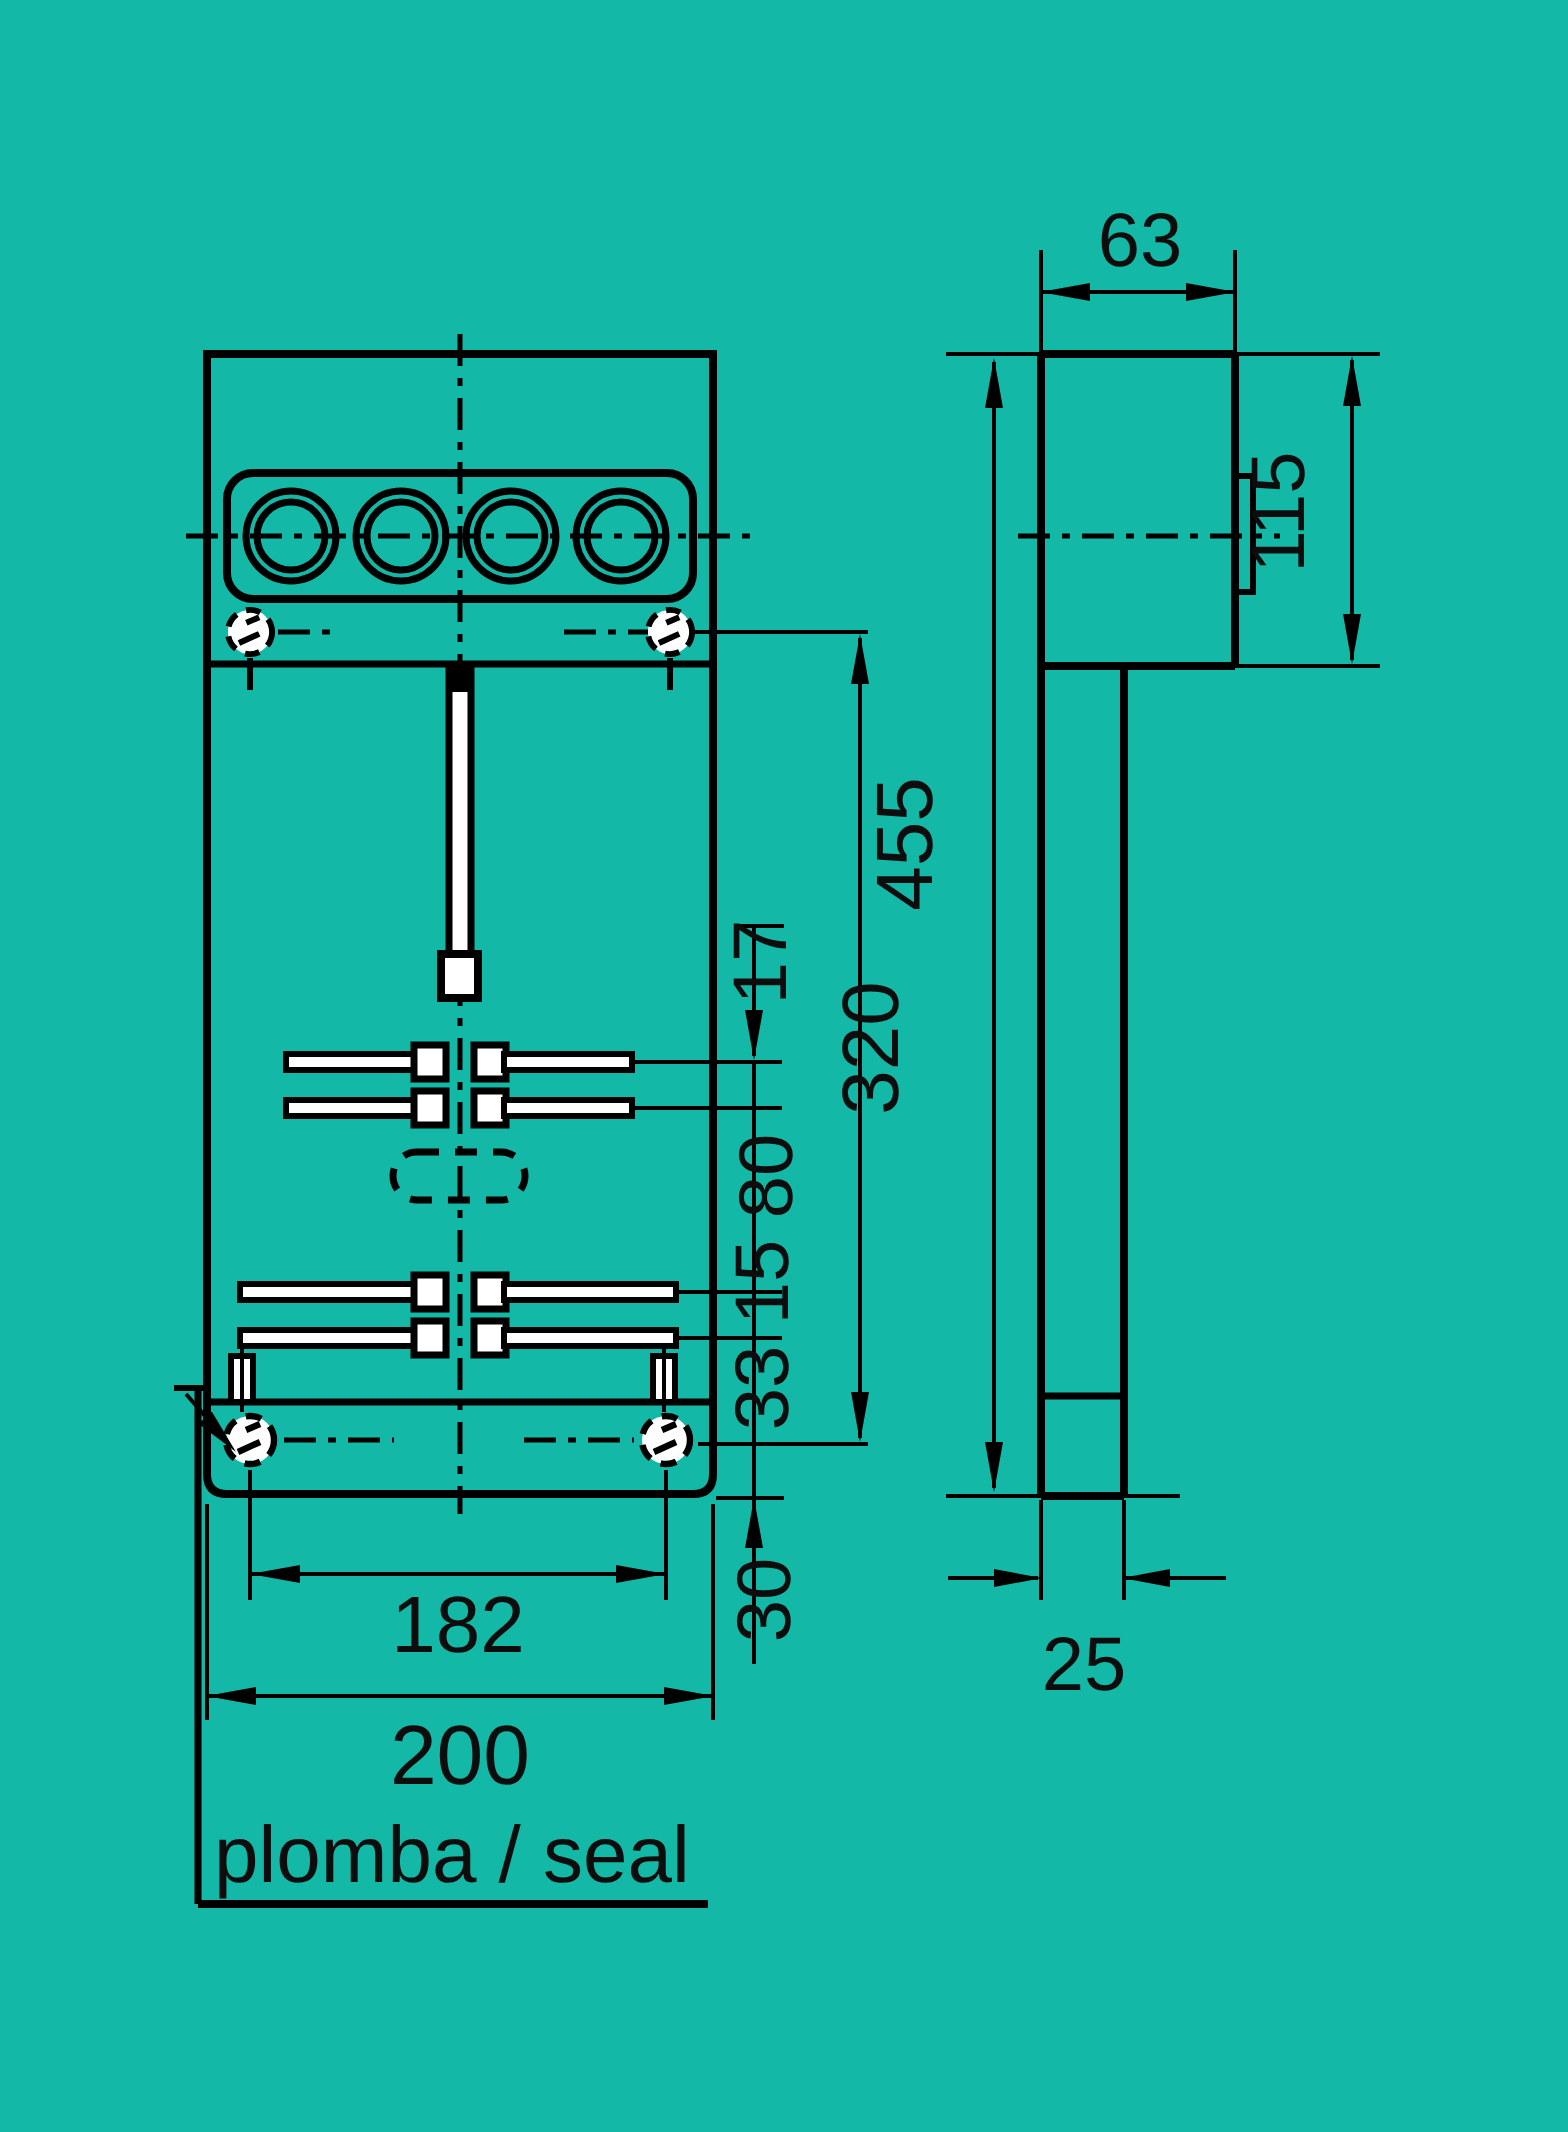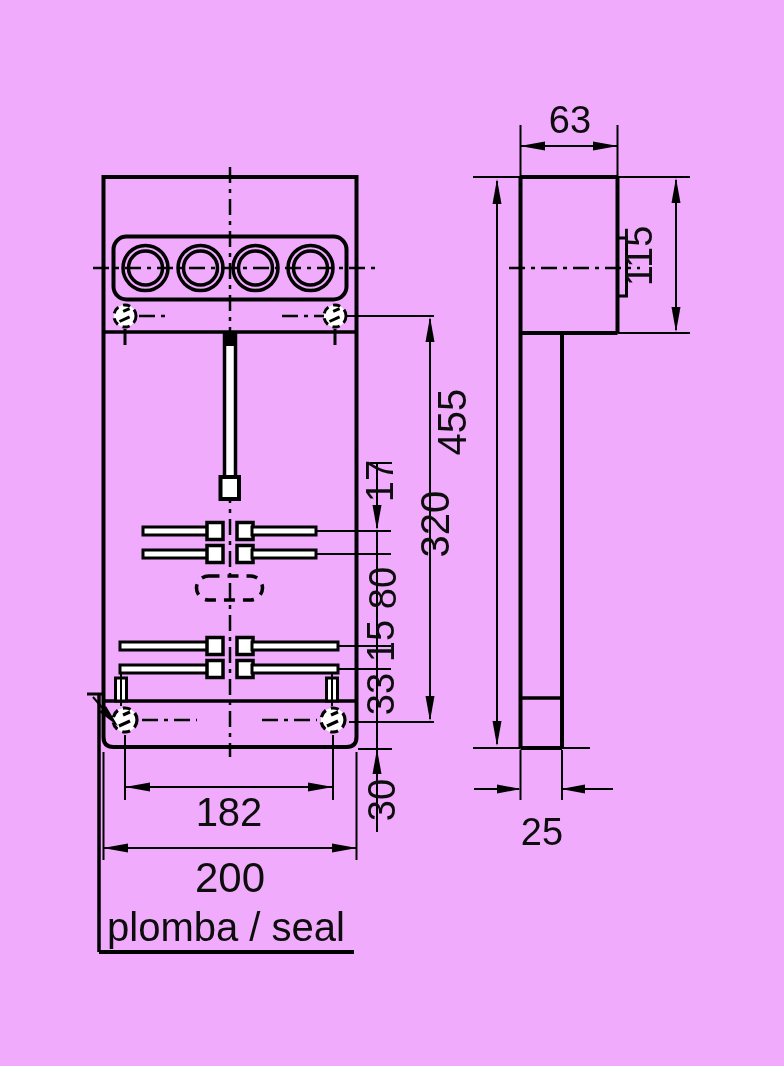--- a/index.html
+++ b/index.html
@@ -4,21 +4,21 @@
 <style>
   html, body {
     margin: 0;
     padding: 0;
     background: #ffffff;
   }
   .canvas {
     position: relative;
     width: 784px;
     height: 1066px;
-    background: #f0abfc;
+    background: #14b8a6;
     overflow: hidden;
   }
   svg {
     position: absolute;
     top: 0;
     left: 0;
   }
   .outline   { stroke: #000; fill: none; stroke-width: 4; }
   .outline35 { stroke: #000; fill: none; stroke-width: 3.5; }
   .med       { stroke: #000; fill: none; stroke-width: 3; }

